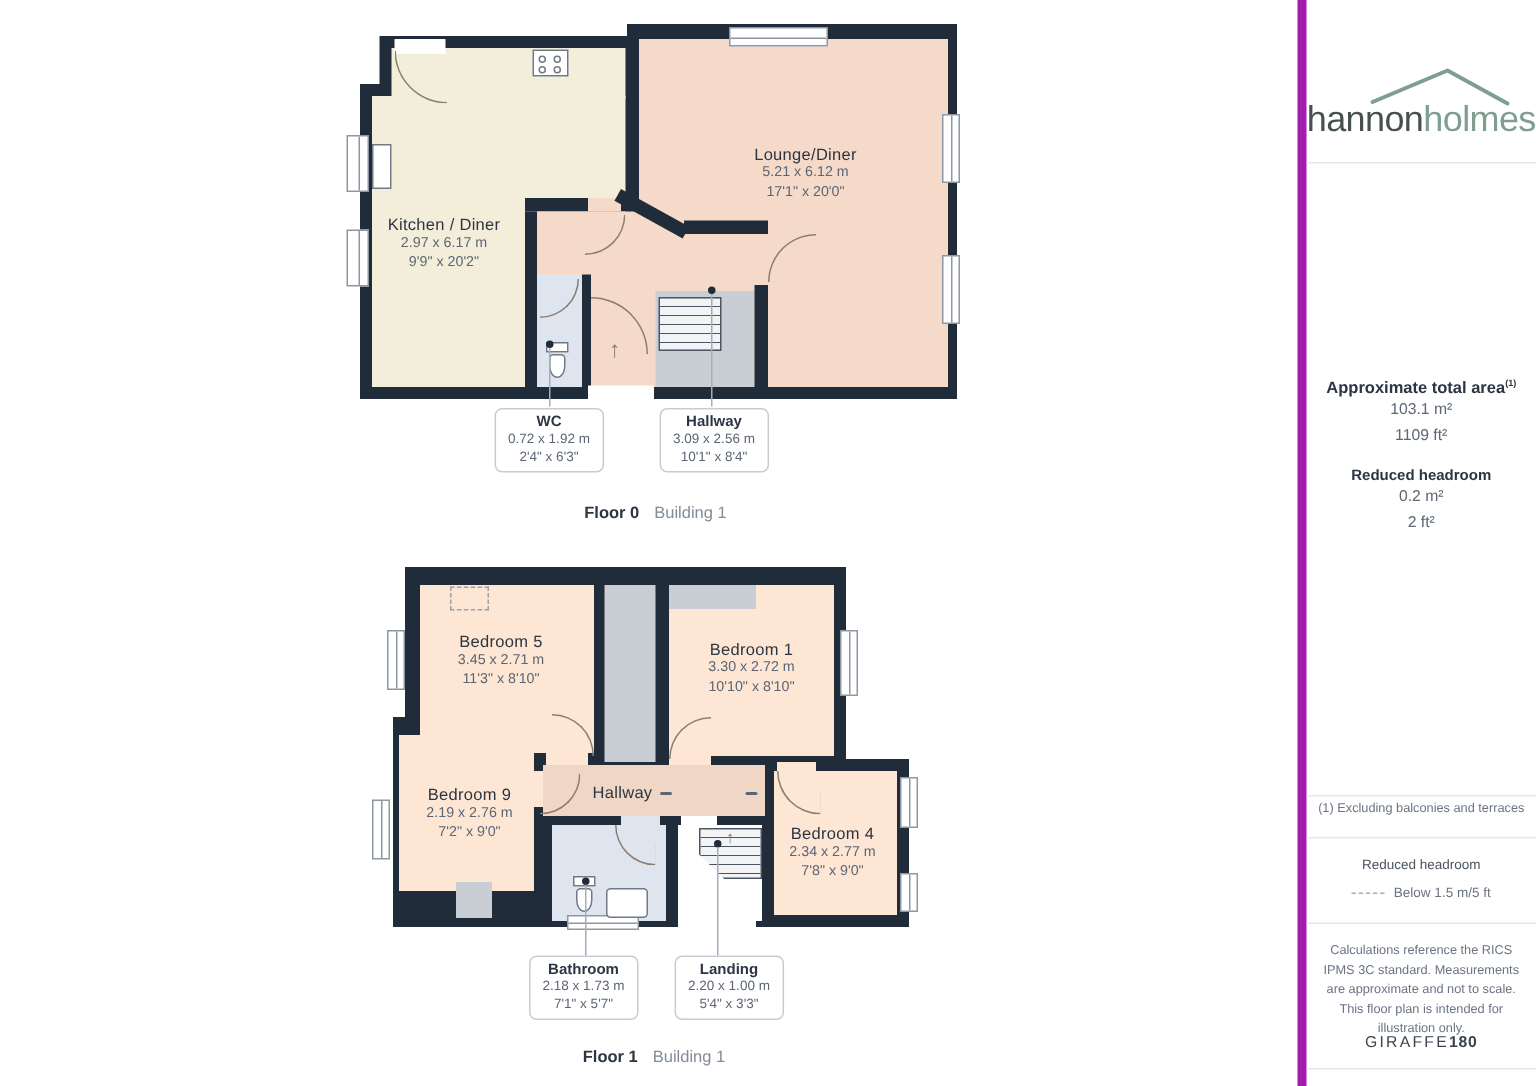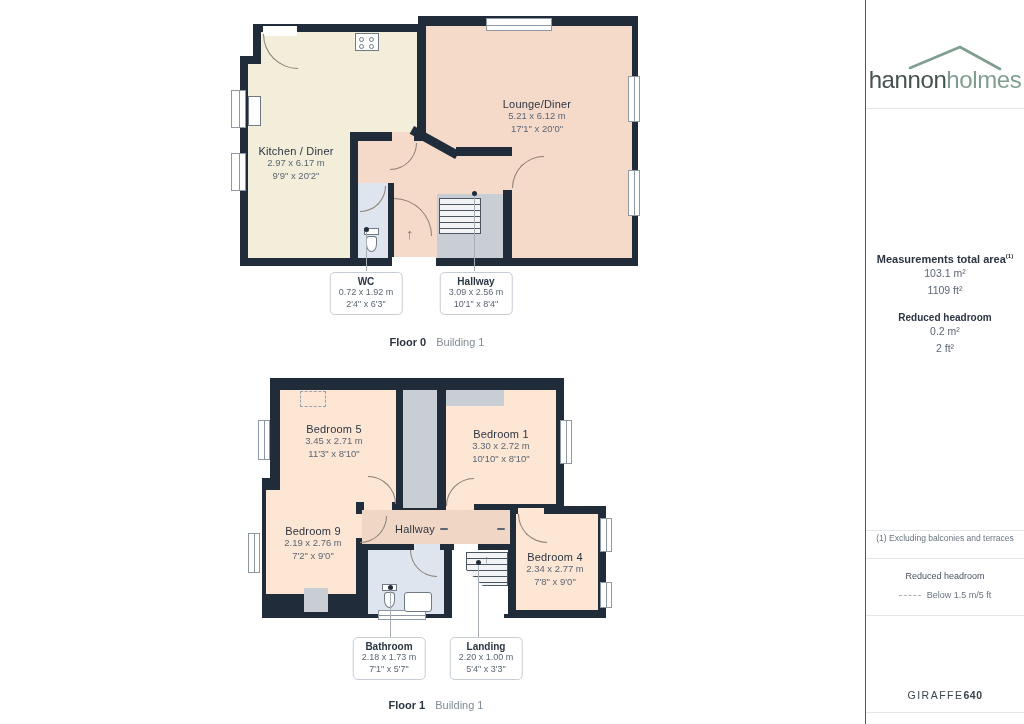--- a/index.html
+++ b/index.html
@@ -26,21 +26,21 @@
   .cname{font-size:10px;font-weight:bold;color:#2c3543}
   .cdim{font-size:9px;color:#5c6675;line-height:11.5px}
   .floor-label{position:absolute;transform:translateX(-50%);font-size:11px;white-space:nowrap;text-align:left}
   .fl-name{font-weight:bold;color:#2c3543;margin-right:10px}
   .fl-building{color:#828c97}
   .dash-mark{position:absolute;height:2px;background:#5c6675;border-radius:1px}
   .arrow{position:absolute;color:#8a7e73;font-size:15px;line-height:15px}
   .dashed-rect{position:absolute;border:1px dashed #9aa2ac;box-sizing:border-box}
 
   
-  .sidebar{position:absolute;left:865px;top:0;width:159px;height:724px;border-left:1px solid #a21caf;
+  .sidebar{position:absolute;left:865px;top:0;width:159px;height:724px;border-left:6px solid #a21caf;
            background:#fff;box-sizing:border-box}
   .sb-divider{position:absolute;left:0;right:0;height:1px;background:#e4e7ea}
   .logo{position:absolute;left:0;right:0;top:44px;height:58px;text-align:center}
   .logo-roof{position:absolute;left:42px;top:0}
   .logo-text{position:absolute;left:0;right:0;top:22px;font-size:24px;color:#45514f;letter-spacing:-0.4px}
   .logo-green{color:#7f9e90}
   .area-block{position:absolute;top:253px;left:0;right:0;text-align:center}
   .ab-title{font-size:11px;font-weight:bold;color:#2c3543}
   .ab-title sup{font-size:6px}
   .ab-val{font-size:10.5px;color:#5c6675;line-height:17px}
@@ -237,38 +237,39 @@
   <div class="sidebar">
     <div class="logo">
       <svg class="logo-roof" width="95" height="27" viewBox="0 0 95 27">
         <polyline points="2,24 52,3 92,25" fill="none" stroke="#7f9e90" stroke-width="2.6" stroke-linecap="round" stroke-linejoin="round"></polyline>
       </svg>
       <div class="logo-text"><span>hannon</span><span class="logo-green">holmes</span></div>
     </div>
     <div class="sb-divider" style="top:108px"></div>
 
     <div class="area-block">
-      <div class="ab-title"><span>Measurements total area</span><sup>(1)</sup></div>
+      <div class="ab-title"><span>Approximate total area</span><sup>(1)</sup></div>
       <div class="ab-val">103.1 m²</div>
       <div class="ab-val">1109 ft²</div>
       <div class="ab-sub">Reduced headroom</div>
       <div class="ab-val">0.2 m²</div>
       <div class="ab-val">2 ft²</div>
     </div>
 
     <div class="sb-divider" style="top:530px"></div>
     <div class="footnote">(1) Excluding balconies and terraces</div>
     <div class="sb-divider" style="top:558px"></div>
 
     <div class="legend">
       <div class="legend-title">Reduced headroom</div>
       <div class="legend-row">
         <span class="legend-dash"></span>
         <span class="legend-label">Below 1.5 m/5 ft</span>
       </div>
     </div>
 
     <div class="sb-divider" style="top:615px"></div>
-    <div class="brandline"><span class="brand-name">GIRAFFE</span><span class="brand-suffix">640</span></div>
+    <div class="disclaimer">Calculations reference the RICS IPMS 3C standard. Measurements are approximate and not to scale. This floor plan is intended for illustration only.</div>
+    <div class="brandline"><span class="brand-name">GIRAFFE</span><span class="brand-suffix">180</span></div>
     <div class="sb-divider" style="top:712px"></div>
   </div>
 
 </div>
 
 </body></html>

